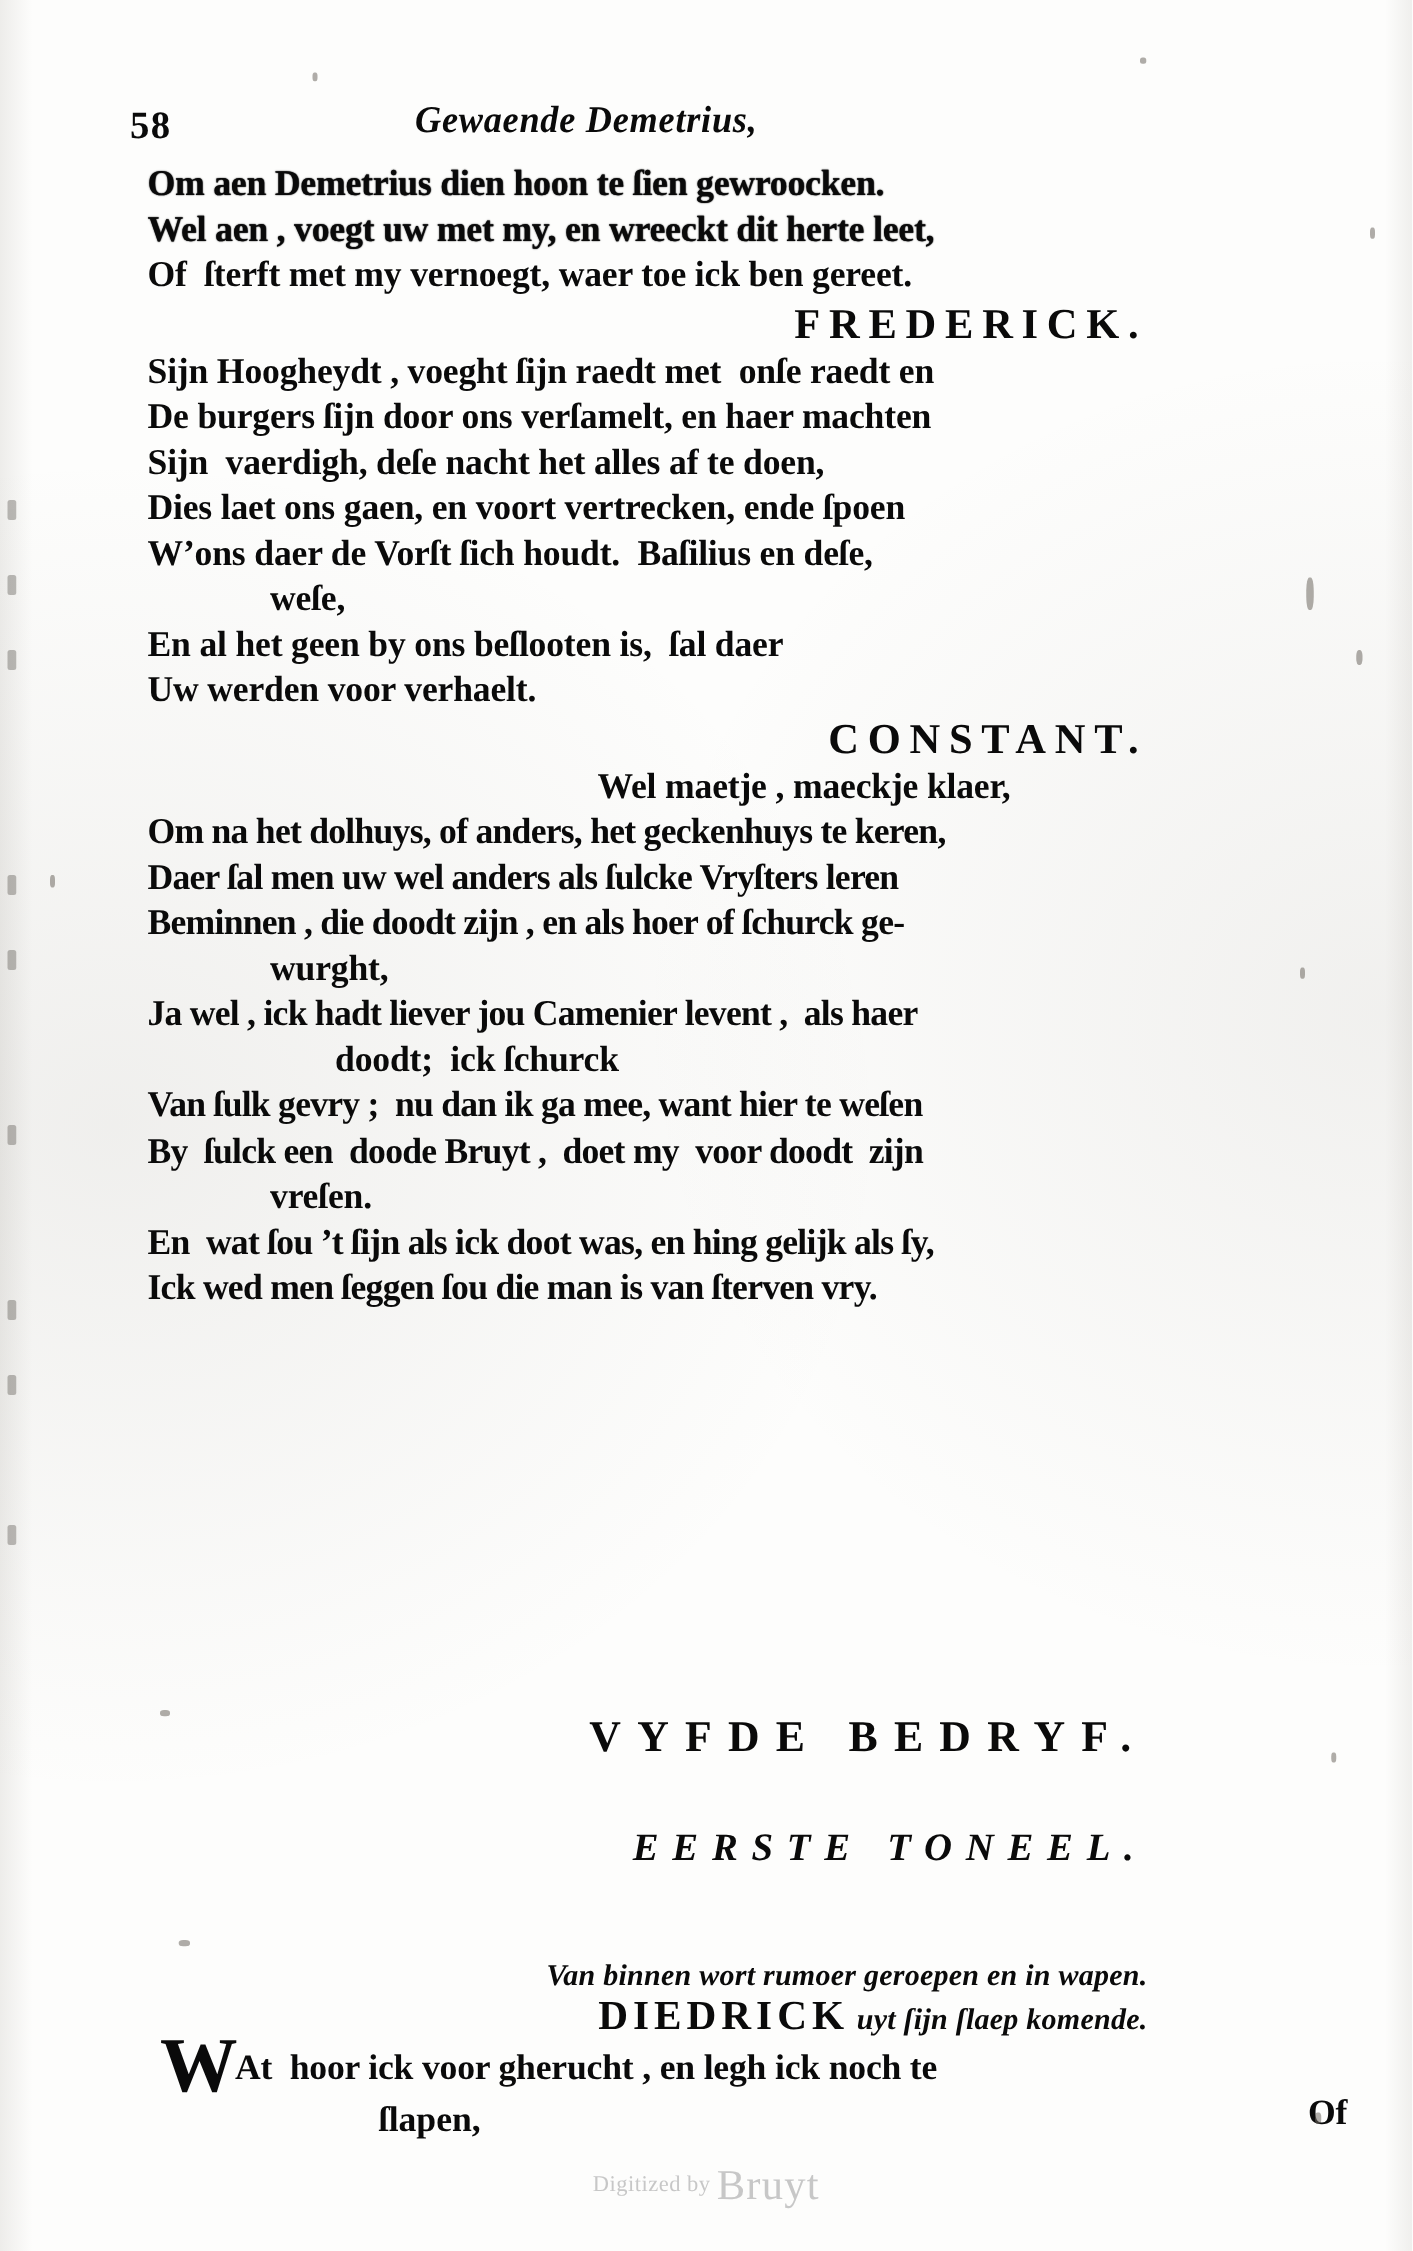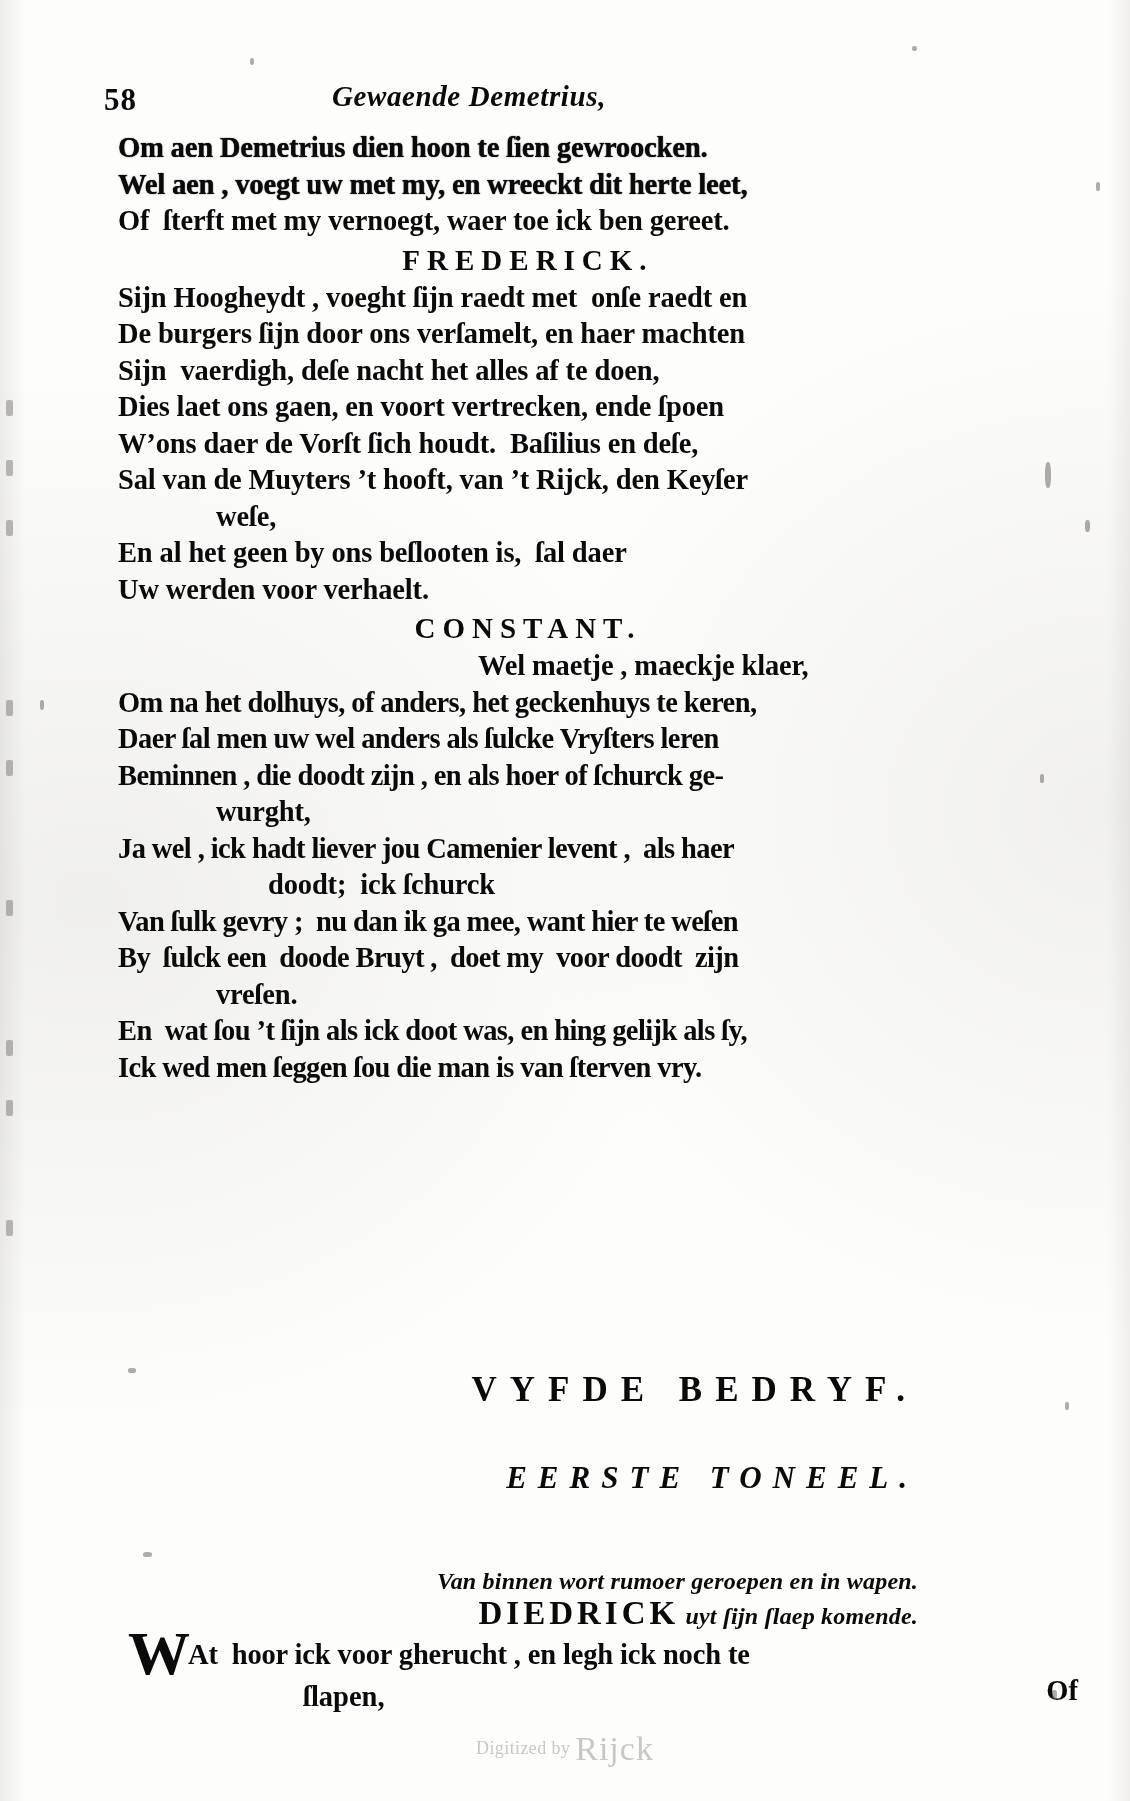--- a/index.html
+++ b/index.html
@@ -90,22 +90,22 @@
   }
   .line.tight {
     letter-spacing: -0.6px;
   }
   .line.bleed {
     text-shadow: 0 0 1.2px rgba(0,0,0,0.85), 0.4px 0 0.6px rgba(0,0,0,0.55);
   }
 
   
   .speaker {
-    text-align: center;
-    font-size: 29px;
+    text-align: right;
+    font-size: 34px;
     line-height: 40px;
     letter-spacing: 7px;
     font-variant: small-caps;
     font-weight: 600;
     padding-left: 20px;
   }
 
   
   .act-block {
     position: absolute;
@@ -259,21 +259,20 @@
       <div class="line bleed">Om aen Demetrius dien hoon te ſien gewroocken.</div>
       <div class="line bleed">Wel aen , voegt uw met my, en wreeckt dit herte leet,</div>
       <div class="line">Of  ſterft met my vernoegt, waer toe ick ben gereet.</div>
 
       <div class="speaker">FREDERICK.</div>
       <div class="line">Sijn Hoogheydt , voeght ſijn raedt met  onſe raedt en</div>
       <div class="line">De burgers ſijn door ons verſamelt, en haer machten</div>
       <div class="line">Sijn  vaerdigh, deſe nacht het alles af te doen,</div>
       <div class="line">Dies laet ons gaen, en voort vertrecken, ende ſpoen</div>
       <div class="line">W’ons daer de Vorſt ſich houdt.  Baſilius en deſe,</div>
-      <div class="line">Sal van de Muyters ’t hooft, van ’t Rijck, den Keyſer</div>
       <div class="line indent">weſe,</div>
       <div class="line">En al het geen by ons beſlooten is,  ſal daer</div>
       <div class="line">Uw werden voor verhaelt.</div>
 
       <div class="speaker">CONSTANT.</div>
       <div class="line right-part">Wel maetje , maeckje klaer,</div>
       <div class="line tight">Om na het dolhuys, of anders, het geckenhuys te keren,</div>
       <div class="line tight">Daer ſal men uw wel anders als ſulcke Vryſters leren</div>
       <div class="line tight">Beminnen , die doodt zijn , en als hoer of ſchurck ge-</div>
       <div class="line indent">wurght,</div>
@@ -295,21 +294,21 @@
       </div>
     </div>
 
     <div class="final-speech">
       <div class="dropcap-line"><span class="dropcap">W</span><span>At  hoor ick voor gherucht , en legh ick noch te</span></div>
       <div class="final-cont">ſlapen,</div>
     </div>
     <div class="catchword">Of</div>
 
     <div class="watermark">
-      <span>Digitized by </span><span class="g">Rijck</span>
+      <span>Digitized by </span><span class="g">Bruyt</span>
     </div>
 
     <span class="speck" style="left:250px;top:58px;width:4px;height:7px"></span>
     <span class="speck" style="left:912px;top:46px;width:5px;height:5px"></span>
     <span class="speck" style="left:1096px;top:182px;width:4px;height:9px"></span>
     <span class="speck" style="left:1085px;top:520px;width:5px;height:12px"></span>
     <span class="speck" style="left:40px;top:700px;width:4px;height:10px"></span>
     <span class="speck" style="left:1040px;top:774px;width:4px;height:9px"></span>
     <span class="speck" style="left:1045px;top:462px;width:6px;height:26px"></span>
     <span class="speck" style="left:128px;top:1368px;width:8px;height:5px"></span>

